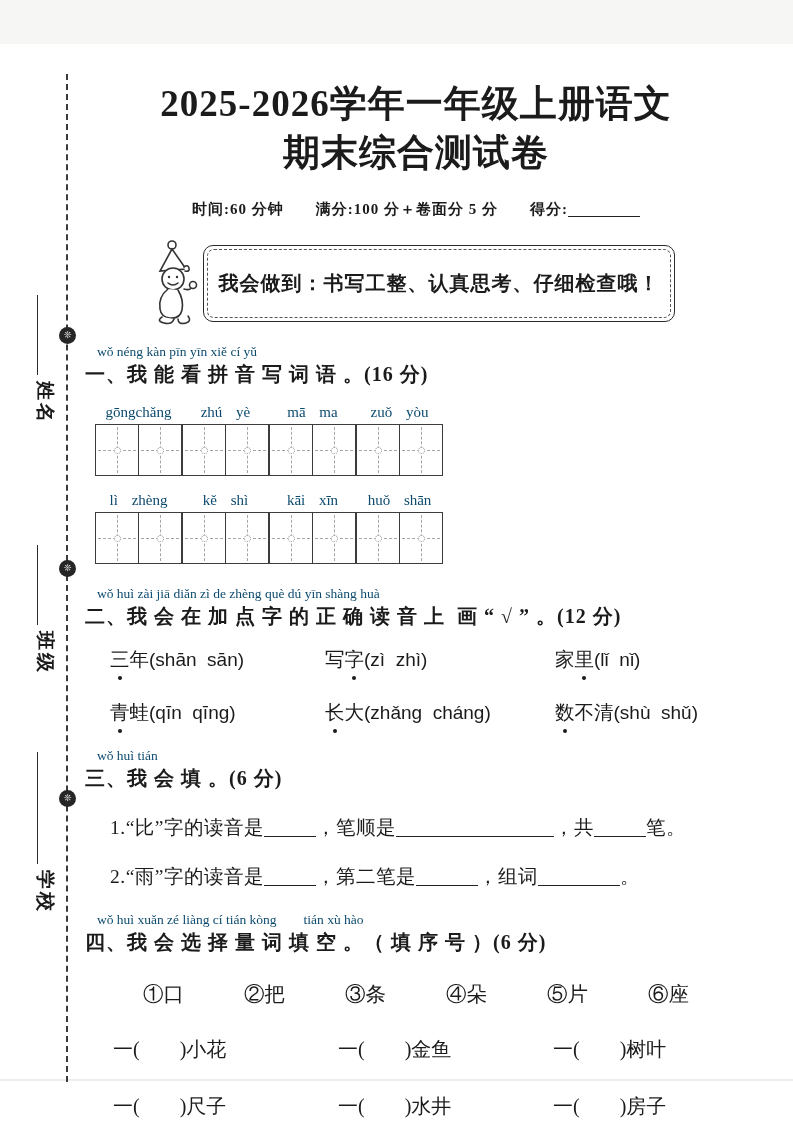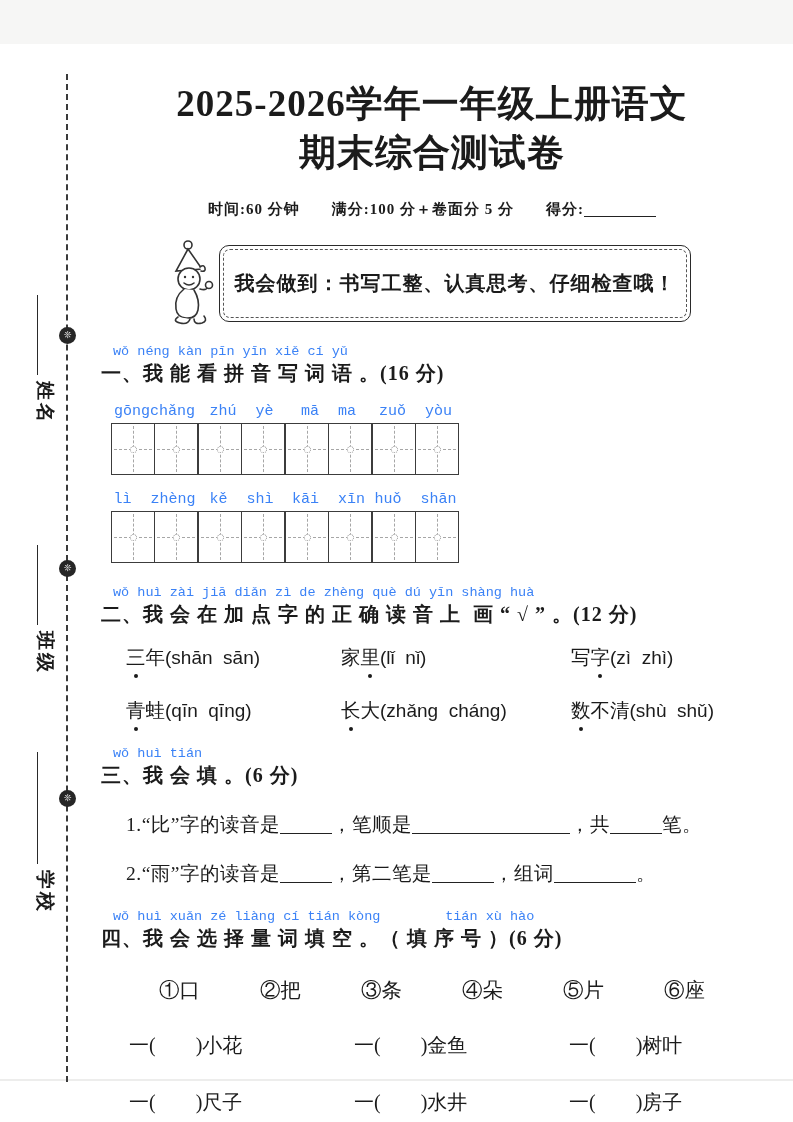--- a/index.html
+++ b/index.html
@@ -22,43 +22,43 @@
   .side-label.l2{left:58px;top:545px;}  .side-label.l2 .fill-line{width:80px;}
   .side-label.l3{left:58px;top:752px;}  .side-label.l3 .fill-line{width:112px;}
   .seal-stamp{
     position:absolute;left:59px;width:17px;height:17px;border-radius:50%;
     background:#262626;color:#e8e8e8;font-size:9px;line-height:17px;text-align:center;
     font-family:"DejaVu Sans",sans-serif;
   }
   .seal-stamp.s1{top:327px;} .seal-stamp.s2{top:560px;} .seal-stamp.s3{top:790px;}
 
   
-  .main{position:absolute;left:101px;top:80px;width:662px;}
+  .main{position:absolute;left:85px;top:80px;width:662px;}
   .title{ text-align:center;font-weight:bold;font-size:37px;line-height:1.32;letter-spacing:1px; }
   .info-line{
     margin-top:22px;display:flex;justify-content:center;gap:32px;
     font-size:15px;font-weight:bold;letter-spacing:1px;
   }
   .info-blank{display:inline-block;width:72px;border-bottom:1.5px solid #222;height:1em;vertical-align:-3px;}
 
   
   .banner-wrap{position:relative;margin:26px 0 0 118px;width:472px;}
   .banner{
     position:relative;border:1.5px solid #2a2a2a;border-radius:10px;
     padding:24px 10px;text-align:center;font-size:20px;font-weight:bold;letter-spacing:1px;
   }
   .banner::before{
     content:"";position:absolute;inset:3px;border:1px dashed #555;border-radius:7px;pointer-events:none;
   }
   .clown{position:absolute;left:-55px;top:-8px;}
 
   
   .py{
-    font-family:Liberation Mono, monospace;
-    font-size:13.5px;color:#3b82f6;white-space:pre;
+    font-family:Liberation Serif, serif;
+    font-size:13.5px;color:#0c4a6e;white-space:pre;
   }
   .sec-title{font-size:20px;font-weight:bold;letter-spacing:1px;white-space:pre;margin-top:1px;}
   .indent1{margin-left:12px;}
 
   
   .grid-row{display:flex;justify-content:flex-start;padding:0 12px 0 10px;margin-top:16px;}
   .word{display:flex;flex-direction:column;align-items:center;}
   .word .py{margin-bottom:3px;font-size:15px;word-spacing:10px;}
   .tzg{display:flex;border:1.6px solid #3c3c3c;}
   .cell{position:relative;width:42px;height:50px;}
@@ -239,22 +239,22 @@
     </div>
   </div>
 
   <div class="sp-top">
     <div class="py indent1">wǒ huì zài jiā diǎn zì de zhèng què dú yīn shàng huà</div>
     <div class="sec-title">二、我 会 在 加 点 字 的 正 确 读 音 上  画 “ √ ” 。(12 分)</div>
   </div>
 
   <div class="s2-grid">
     <div><span></span><span class="dz">三</span><span>年</span><span class="opts">(shān  sān)</span></div>
+    <div><span>写</span><span class="dz">字</span><span></span><span class="opts">(zì  zhì)</span></div>
     <div><span>家</span><span class="dz">里</span><span></span><span class="opts">(lǐ  nǐ)</span></div>
-    <div><span>写</span><span class="dz">字</span><span></span><span class="opts">(zì  zhì)</span></div>
     <div><span class="dz">青</span><span>蛙</span><span class="opts">(qīn  qīng)</span></div>
     <div><span class="dz">长</span><span>大</span><span class="opts">(zhǎng  cháng)</span></div>
     <div><span class="dz">数</span><span>不清</span><span class="opts">(shù  shǔ)</span></div>
   </div>
 
   <div class="sp-top">
     <div class="py indent1">wǒ huì tián</div>
     <div class="sec-title">三、我 会 填 。(6 分)</div>
   </div>
 

